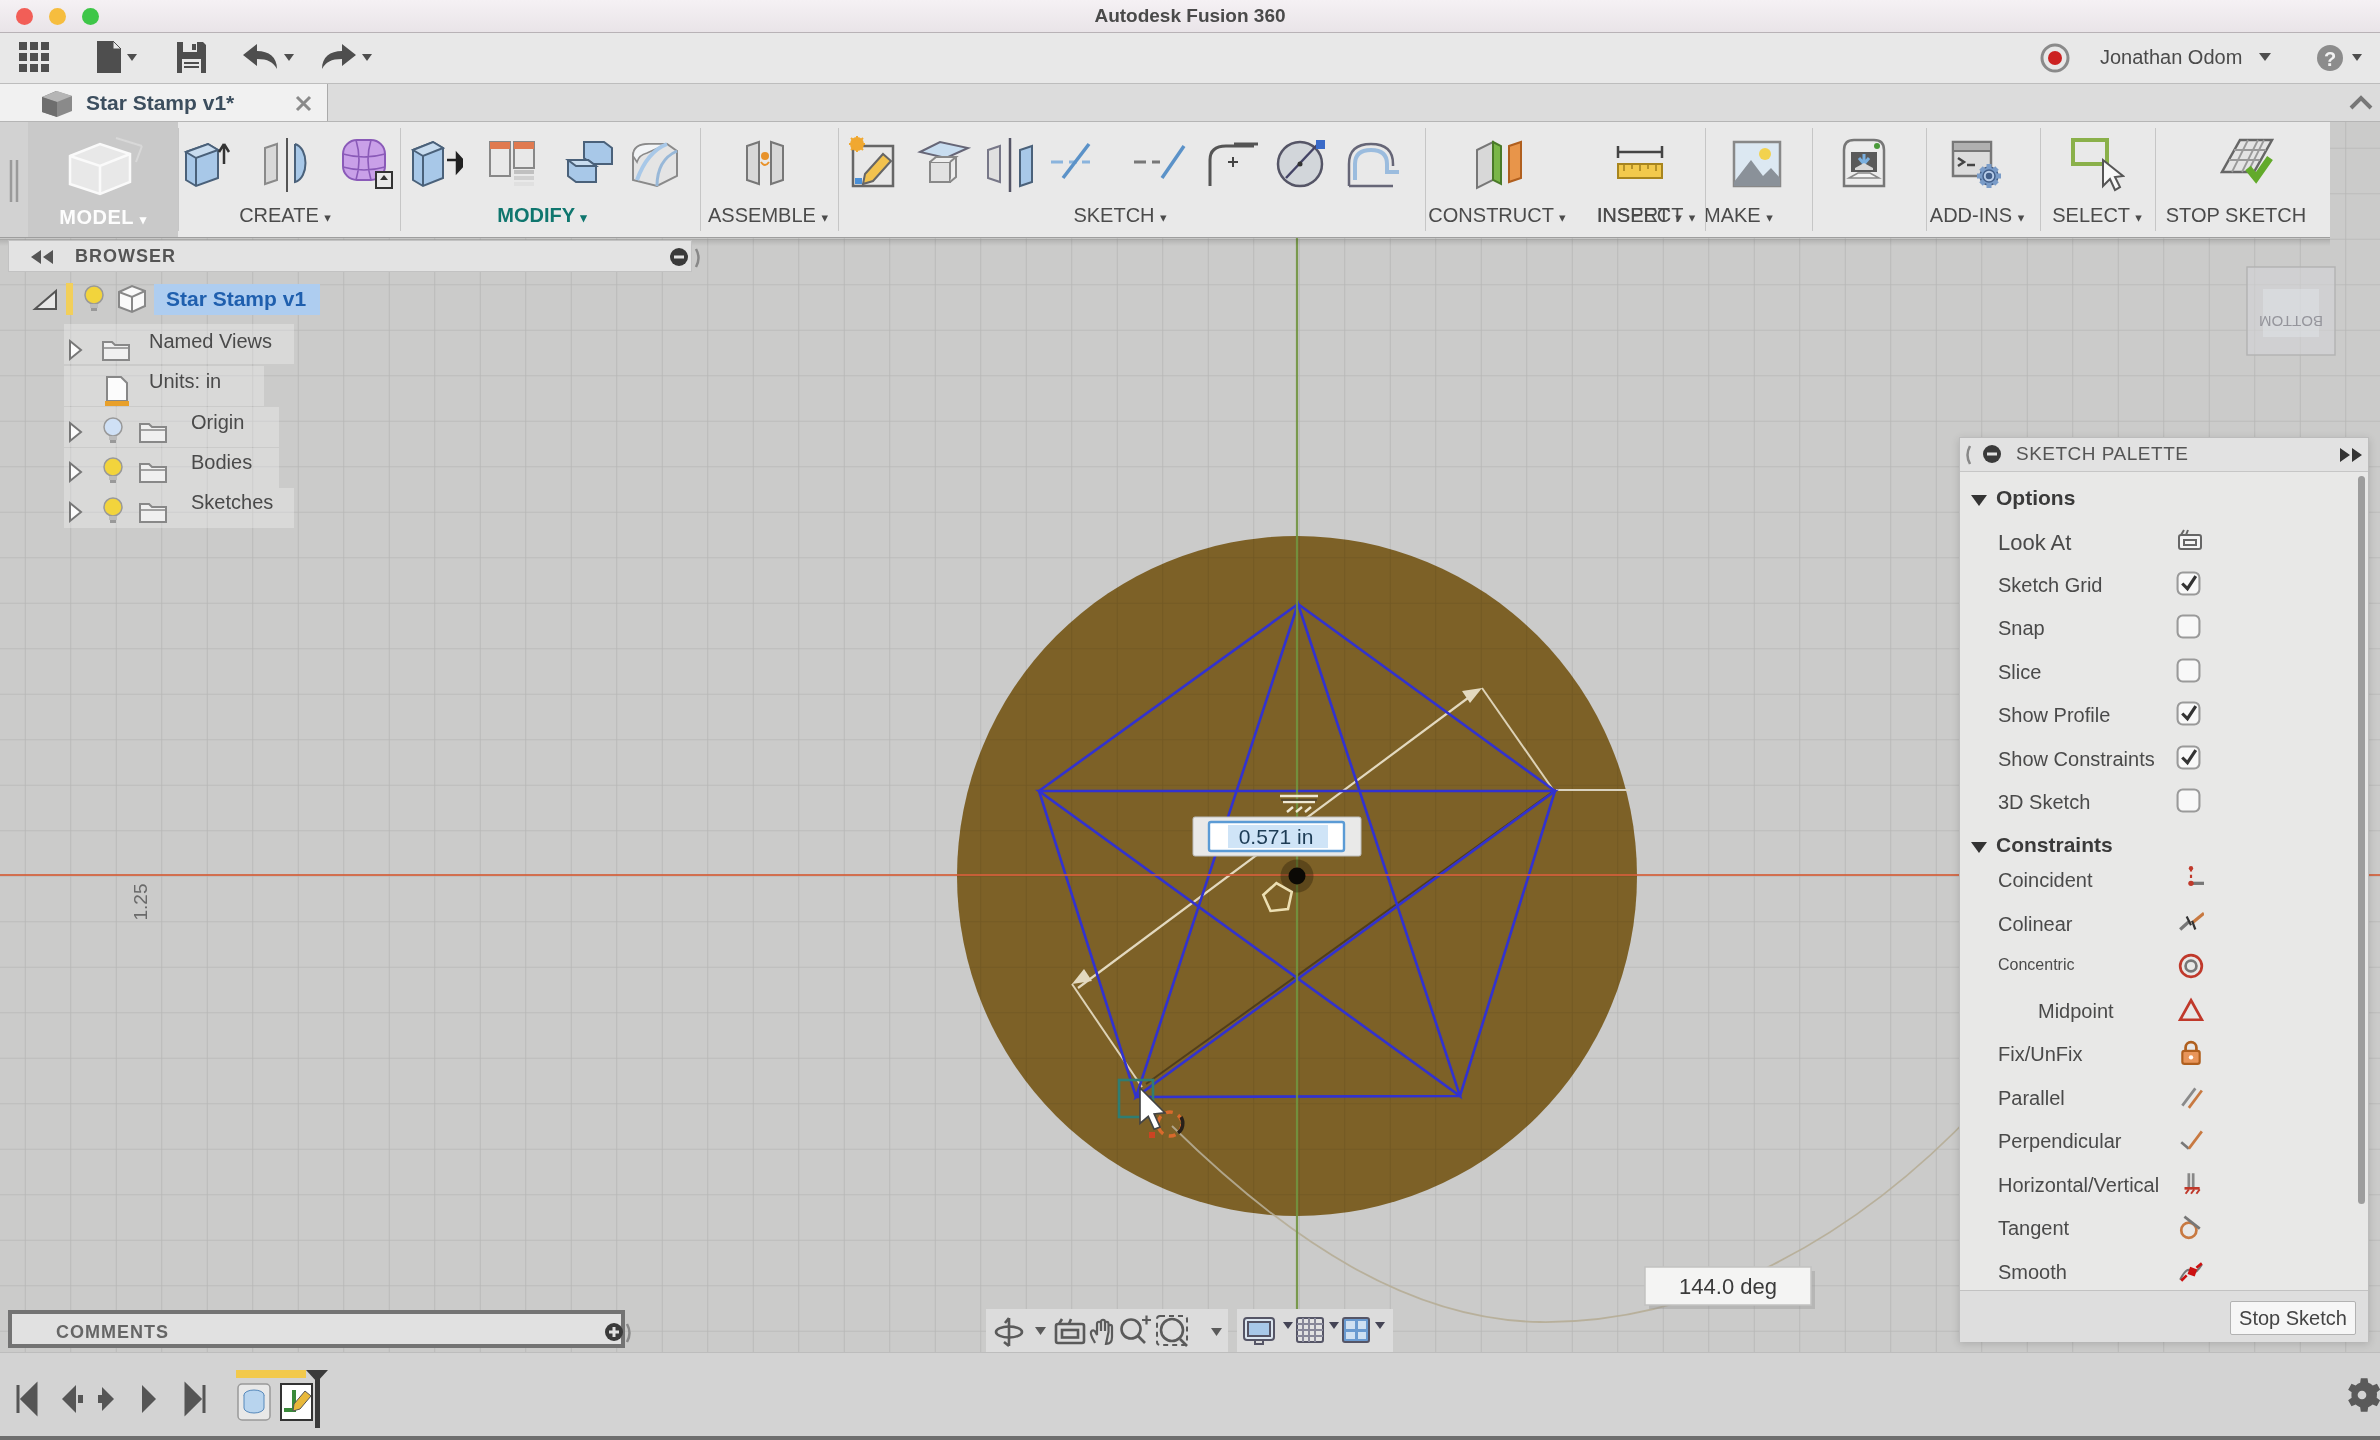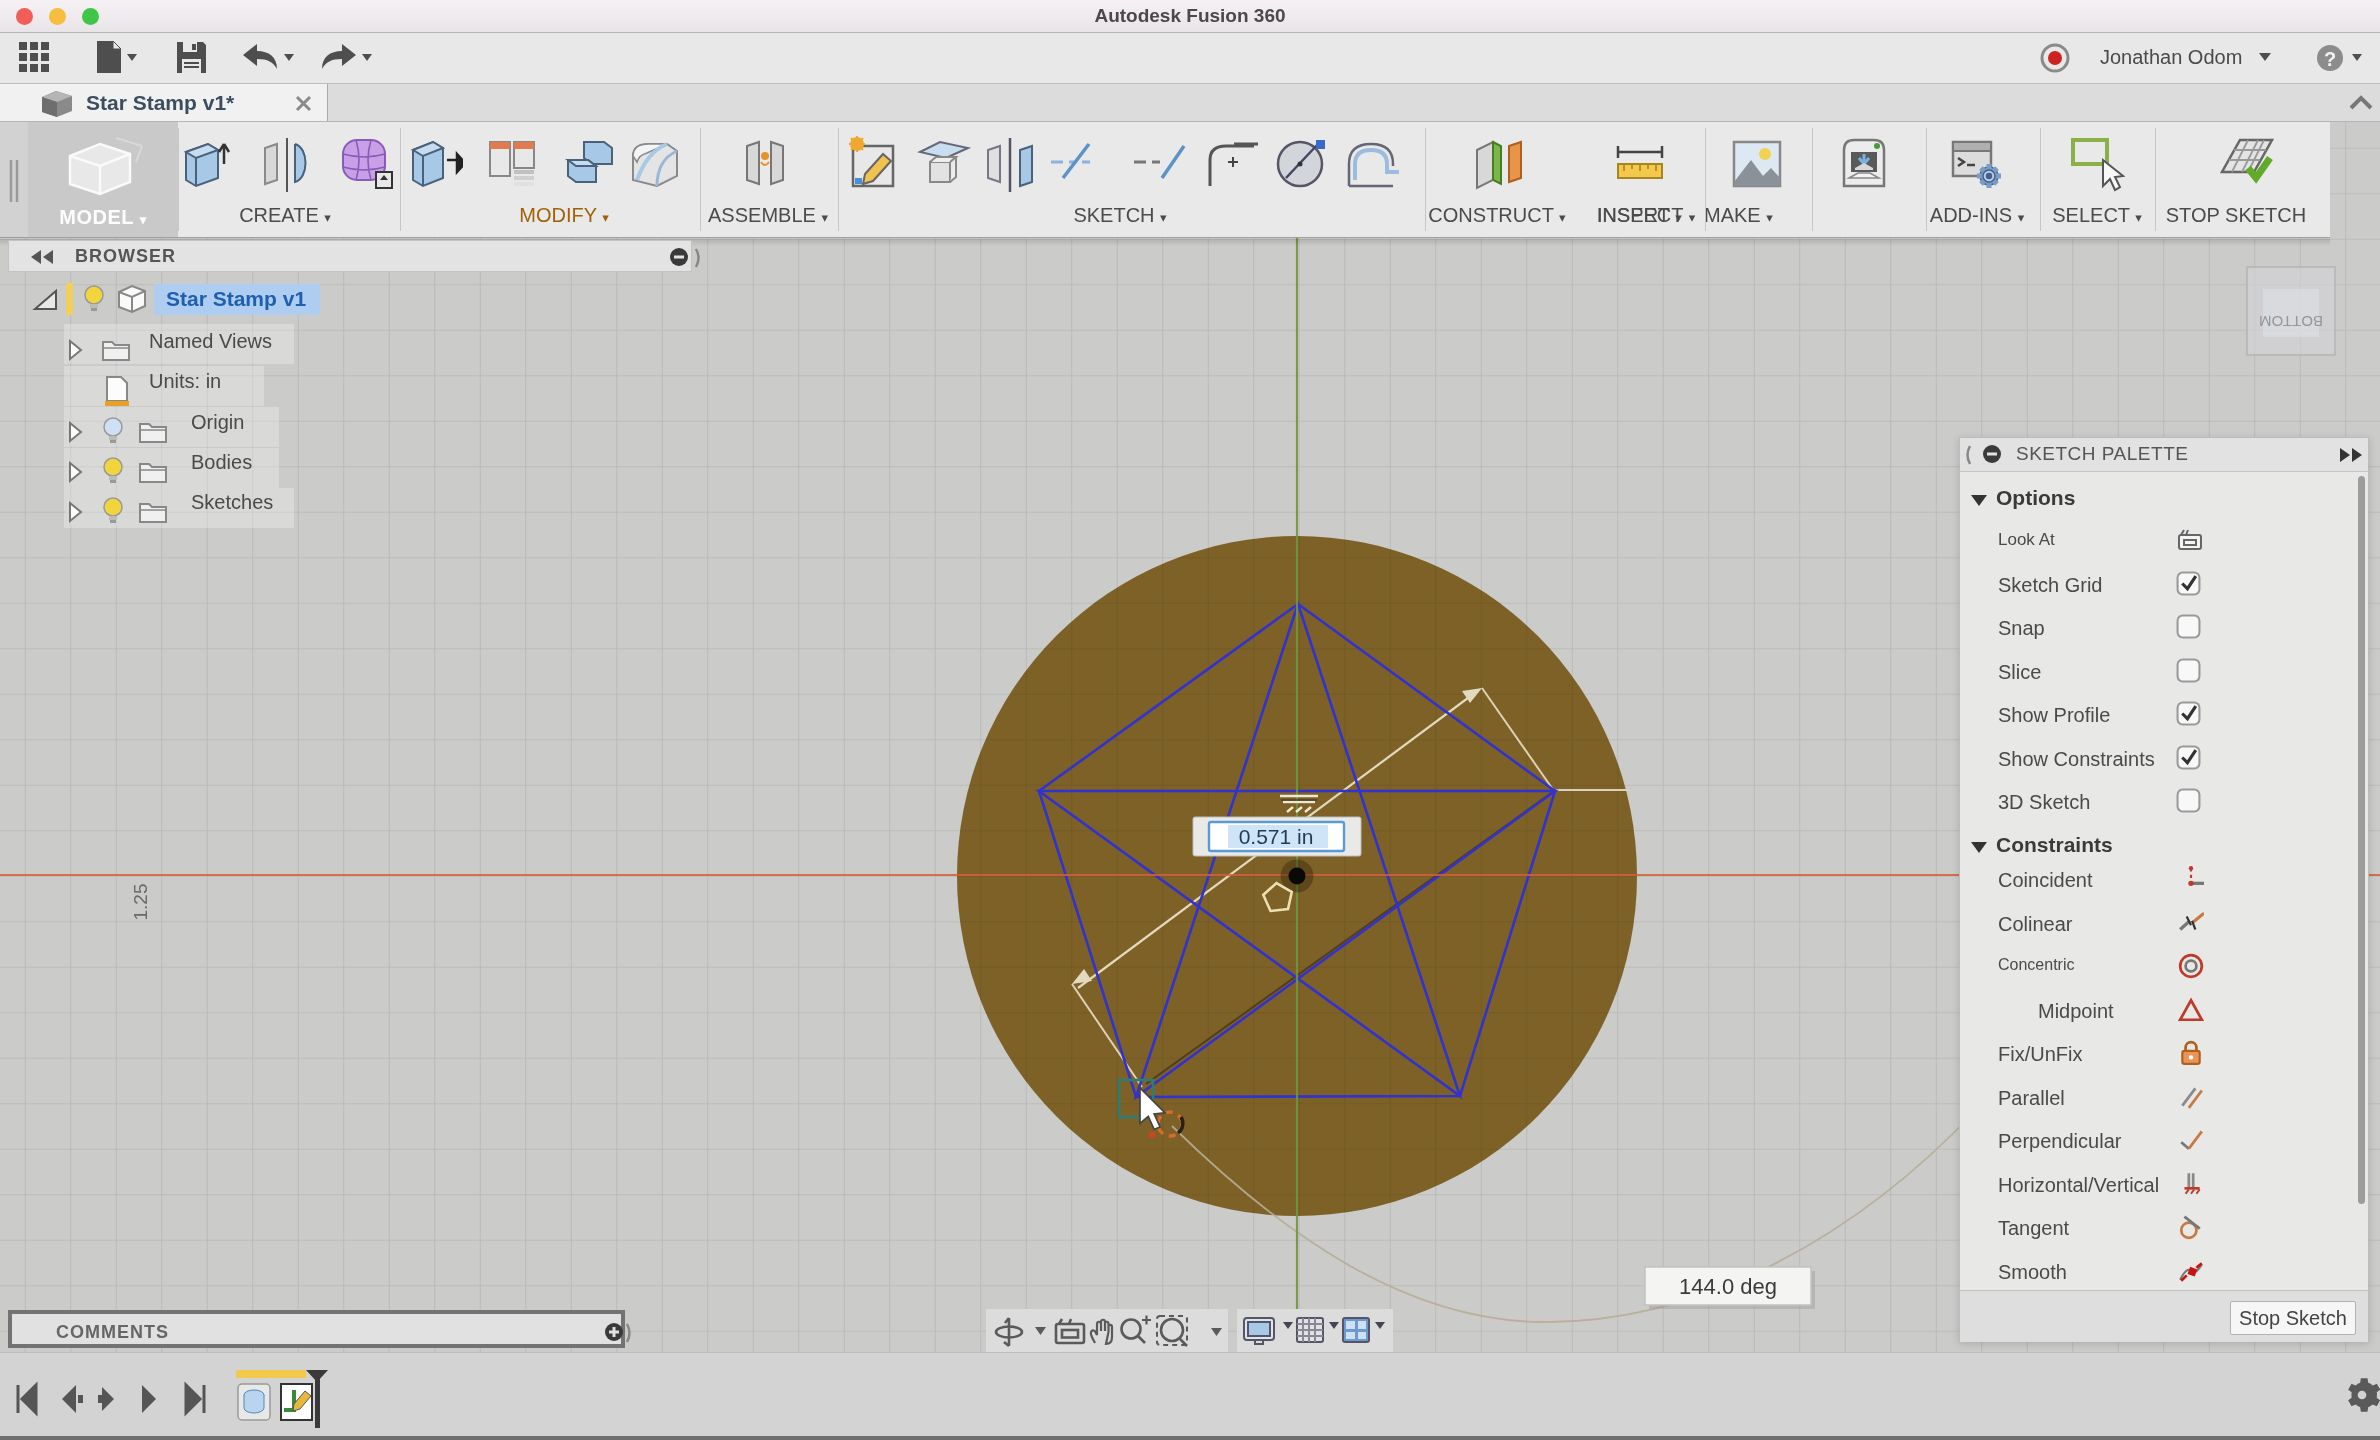--- a/index.html
+++ b/index.html
@@ -174,21 +174,21 @@
     </svg>
   <div class="abs" style="left:28px;top:0;width:150px;height:115px;background:#c9c9c9;"></div>
   <svg class="abs" style="left:58px;top:10px" width="90" height="70" viewBox="0 0 90 70">
 
   <path d="M12 24 L42 12 L72 22 L72 50 L42 62 L12 52 Z" fill="#e8e8e8" stroke="#fafafa" stroke-width="2.5"></path>
   <path d="M12 24 L42 34 L72 22 M42 34 V62" fill="none" stroke="#fafafa" stroke-width="2.5"></path>
   <path d="M58 6 L84 14 M78 30 L84 14" stroke="#d8d8d8" stroke-width="2"></path>
 </svg>
 <div class="abs" style="left:28px;top:84px;width:150px;text-align:center;font-size:20px;font-weight:bold;color:#fdfdfd;letter-spacing:0.5px;">MODEL <span style="font-size:13px;">▾</span></div>
   <div class="abs" style="left:125px;top:82px;width:320px;text-align:center;font-size:20px;color:#4b4b4b;">CREATE <span style="font-size:13px;">▾</span></div>
-<div class="abs" style="left:404px;top:82px;width:320px;text-align:center;font-size:20px;color:#a16207;">MODIFY <span style="font-size:13px;">▾</span></div>
+<div class="abs" style="left:382px;top:82px;width:320px;text-align:center;font-size:20px;color:#0f766e;font-weight:bold;">MODIFY <span style="font-size:13px;">▾</span></div>
 <div class="abs" style="left:608px;top:82px;width:320px;text-align:center;font-size:20px;color:#4b4b4b;">ASSEMBLE <span style="font-size:13px;">▾</span></div>
 <div class="abs" style="left:960px;top:82px;width:320px;text-align:center;font-size:20px;color:#4b4b4b;">SKETCH <span style="font-size:13px;">▾</span></div>
 <div class="abs" style="left:1337px;top:82px;width:320px;text-align:center;font-size:20px;color:#4b4b4b;">CONSTRUCT <span style="font-size:13px;">▾</span></div>
 <div class="abs" style="left:1486px;top:82px;width:320px;text-align:center;font-size:20px;color:#4b4b4b;">INSPECT <span style="font-size:13px;">▾</span></div>
 <div class="abs" style="left:1597px;top:82px;width:320px;text-align:left;font-size:20px;color:#4b4b4b;">INSERT <span style="font-size:13px;">▾</span></div>
 <div class="abs" style="left:1704px;top:82px;width:320px;text-align:left;font-size:20px;color:#4b4b4b;">MAKE <span style="font-size:13px;">▾</span></div>
 <div class="abs" style="left:1817px;top:82px;width:320px;text-align:center;font-size:20px;color:#4b4b4b;">ADD-INS <span style="font-size:13px;">▾</span></div>
 <div class="abs" style="left:1937px;top:82px;width:320px;text-align:center;font-size:20px;color:#4b4b4b;">SELECT <span style="font-size:13px;">▾</span></div>
 <div class="abs" style="left:2076px;top:82px;width:320px;text-align:center;font-size:20px;color:#4b4b4b;">STOP SKETCH</div>
 <div class="abs" style="left:178px;top:6px;width:1px;height:103px;background:#c6c6c6;"></div>
@@ -440,21 +440,21 @@
       </svg>
     <div class="abs" style="left:56px;top:5px;font-size:19px;color:#555;letter-spacing:0.5px;">SKETCH PALETTE</div>
     <svg class="abs" style="left:378px;top:8px" width="30" height="18">
         <path d="M2 2 L12 9 L2 16 Z M14 2 L24 9 L14 16 Z" fill="#333"></path>
       </svg>
   </div>
   <svg class="abs" style="left:10px;top:55px" width="18" height="14">
       <path d="M1 2 L17 2 L9 13 Z" fill="#333"></path>
     </svg>
 <div class="abs" style="left:36px;top:48px;font-size:21px;font-weight:bold;color:#3a3a3a;">Options</div>
-<div class="abs" style="left:38px;top:92.0px;font-size:17px;color:#4a4a4a;">Look At</div>
+<div class="abs" style="left:38px;top:92.0px;font-size:22px;color:#4a4a4a;">Look At</div>
 <svg class="abs" style="left:216px;top:89px" width="28" height="28" viewBox="0 0 28 28">
       <rect x="3" y="8" width="22" height="14" rx="2" fill="#f4f4f4" stroke="#666" stroke-width="2"></rect>
       <rect x="8" y="13" width="12" height="5" fill="none" stroke="#666" stroke-width="2"></rect>
       <path d="M5 8 L8 3 M10 8 l2 -5" stroke="#666" stroke-width="2"></path>
     </svg>
 <div class="abs" style="left:38px;top:135.5px;font-size:20px;color:#4a4a4a;">Sketch Grid</div>
 <svg class="abs" style="left:216px;top:132.5px" width="25" height="25" viewBox="0 0 24 24">
       <rect x="1.5" y="1.5" width="21" height="21" rx="5" fill="#f8f8f8" stroke="#9a9a9a" stroke-width="2"></rect>
       <path d="M6 12 L11 17 L19 5" stroke="#333" stroke-width="3" fill="none"></path>
     </svg>

